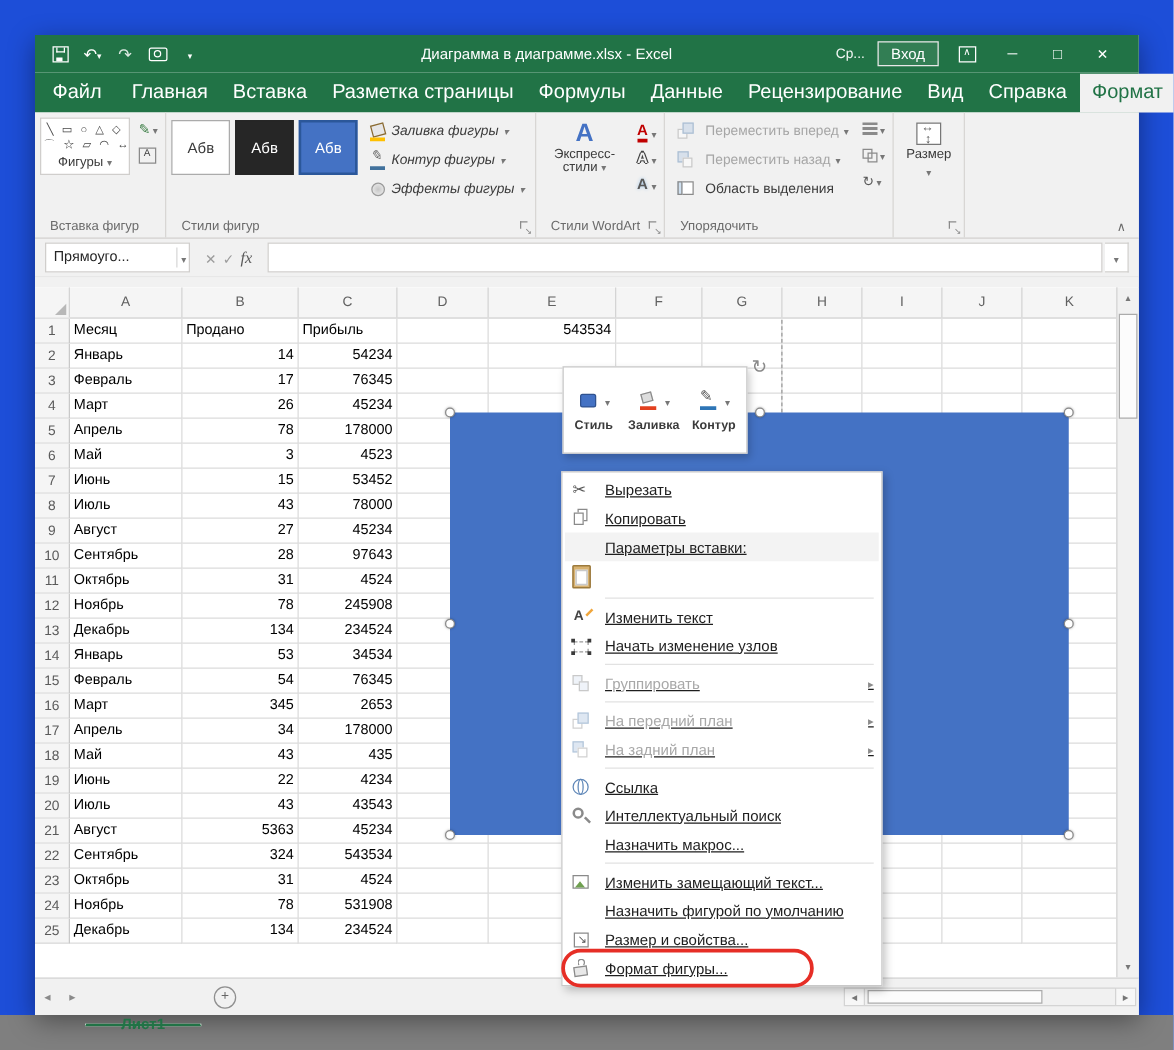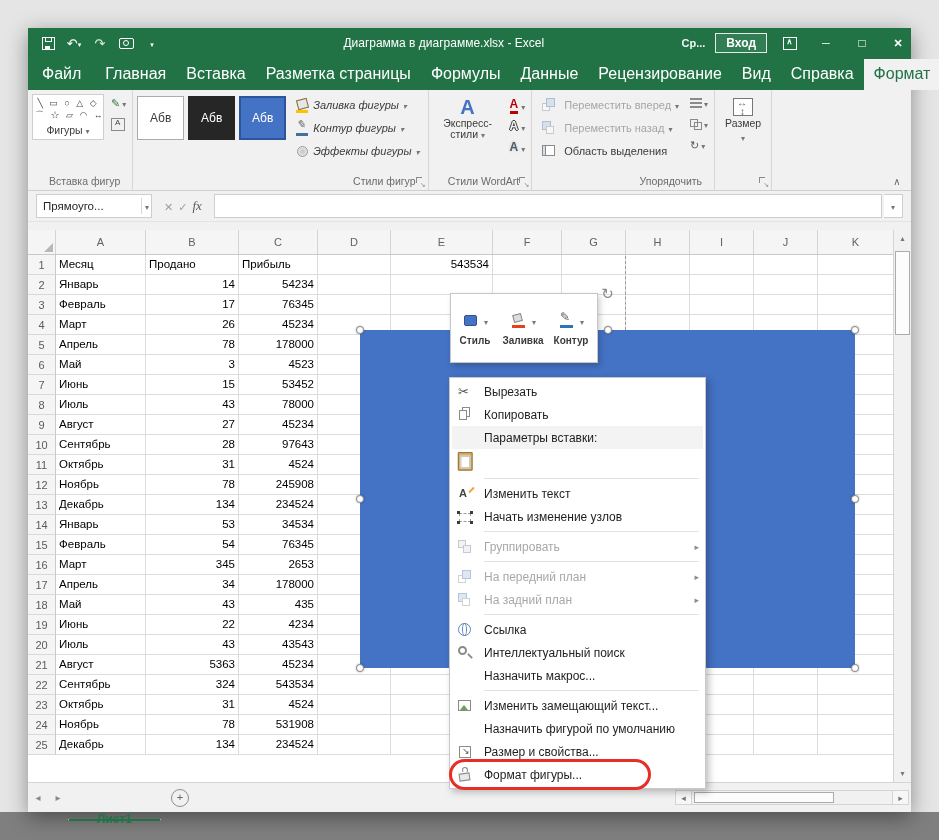--- a/index.html
+++ b/index.html
@@ -1,37 +1,37 @@
 <!DOCTYPE html>
 <html style="--green: #217346; --shape: #4472c4; --red: #e62e26;"><head>
 <meta charset="utf-8">
 <style>
   html,body{margin:0;padding:0;}
   body{font-family:"Liberation Sans",sans-serif;}
-  .stage{position:relative;width:939px;height:840px;background:#e5e5e5;overflow:hidden;}
+  .stage{position:relative;width:939px;height:840px;background:#1d4ed8;overflow:hidden;}
   .taskband{position:absolute;left:0;bottom:0;width:100%;height:28px;background:#7f7f7f;}
   .window{position:absolute;left:28px;top:28px;width:883px;height:784px;background:#fff;
     box-shadow:0 5px 20px rgba(0,0,0,.4);display:flex;flex-direction:column;font-size:12px;color:#262626;}
 
   
   .titlebar{height:30px;background:var(--green,#217346);display:flex;align-items:center;color:#fff;flex:none;}
   .qat{display:flex;align-items:center;gap:2px;padding-left:8px;width:170px;flex:none;}
   .qat .tbtn{width:24px;height:22px;display:flex;align-items:center;justify-content:center;position:relative;}
   .qi-save{width:11px;height:11px;border:1px solid #fff;position:relative;display:inline-block;}
   .qi-save::before{content:"";position:absolute;left:2px;top:0;width:5px;height:3px;border:1px solid #fff;border-top:none;}
   .qi-save::after{content:"";position:absolute;left:2px;bottom:0;width:5px;height:3px;background:#fff;}
   .qi-undo::before{content:"↶";font-size:13px;color:#fff;}
   .qi-redo::before{content:"↷";font-size:13px;color:#fff;opacity:.85;}
   .qi-cam{width:13px;height:9px;border:1px solid #fff;border-radius:2px;position:relative;display:inline-block;}
   .qi-cam::before{content:"";position:absolute;left:3.5px;top:1px;width:4px;height:4px;border:1px solid #fff;border-radius:50%;}
   .dar{display:inline-block;line-height:1;}
   .dar::before{content:"▾";font-size:8px;color:#777;}
   .qat .dar::before{color:#fff;font-size:7px;}
   .wtitle{flex:1;text-align:center;font-size:12px;white-space:nowrap;overflow:hidden;}
-  .tright{display:flex;align-items:center;gap:10px;padding-right:0;flex:none;font-weight:bold;}
+  .tright{display:flex;align-items:center;gap:10px;padding-right:16px;flex:none;}
   .ctxlabel{font-size:11px;opacity:.95;}
   .signin{border:1px solid #e8e8e8;padding:2px 10px;font-size:12px;background:rgba(255,255,255,.08);}
   .qi-rdo{width:12px;height:11px;border:1px solid #fff;position:relative;display:inline-block;}
   .qi-rdo::before{content:"∧";position:absolute;left:2.5px;top:-1px;font-size:8px;color:#fff;}
   .wbtn{width:26px;height:22px;display:flex;align-items:center;justify-content:center;font-size:11px;}
   .icmin::before{content:"─";}
   .icmax::before{content:"□";font-size:12px;}
   .icclose::before{content:"✕";}
 
   
@@ -45,21 +45,21 @@
   .bulb{width:9px;height:9px;border:1px solid #fff;border-radius:50%;position:relative;display:inline-block;}
   .bulb::after{content:"";position:absolute;left:2px;bottom:-3px;width:3px;height:2px;border:1px solid #fff;border-top:none;}
   .person{width:12px;height:11px;position:relative;display:inline-block;}
   .person::before{content:"";position:absolute;left:3.5px;top:0;width:4px;height:4px;border:1px solid #fff;border-radius:50%;}
   .person::after{content:"";position:absolute;left:1px;bottom:0;width:8px;height:4px;border:1px solid #fff;border-bottom:none;border-radius:5px 5px 0 0;}
 
   
   .ribbon{height:100px;background:#f1f1f1;border-bottom:1px solid #d2d0ce;display:flex;position:relative;flex:none;}
   .rgroup{display:flex;flex-direction:column;border-right:1px solid #d8d6d4;padding:4px 4px 0;position:relative;}
   .gc-row{display:flex;gap:5px;align-items:flex-start;flex:1;}
-  .glabel{margin-top:auto;text-align:right;font-size:10.5px;color:#6b6b6b;padding:2px 8px 3px;white-space:nowrap;}
+  .glabel{margin-top:auto;text-align:left;font-size:10.5px;color:#6b6b6b;padding:2px 8px 3px;white-space:nowrap;}
   .launcher{position:absolute;right:2px;bottom:3px;width:11px;height:11px;}
   .launcher::before{content:"";position:absolute;left:1px;top:1px;width:5px;height:5px;border-left:1px solid #8a8a8a;border-top:1px solid #8a8a8a;}
   .launcher::after{content:"↘";position:absolute;right:0;bottom:-2px;font-size:7px;color:#8a8a8a;}
   .collapse{position:absolute;right:6px;bottom:4px;width:16px;height:12px;text-align:center;}
   .collapse::before{content:"∧";font-size:10px;color:#6b6b6b;}
 
   .shape-gallery{width:66px;background:#fff;border:1px solid #d0cecc;padding:2px 2px 0;}
   .sg-r{font-size:9px;letter-spacing:2px;color:#474747;line-height:12px;white-space:nowrap;overflow:hidden;text-align:center;}
   .sg1::before{content:"╲ ▭ ○ △ ◇";}
   .sg2::before{content:"⌒ ☆ ▱ ◠ ↔";}
@@ -188,21 +188,21 @@
   .h-bl{left:-4px;bottom:-4px;}.h-bm{left:calc(50% - 4px);bottom:-4px;}.h-br{right:-4px;bottom:-4px;}
   .rot{position:absolute;left:calc(50% - 8px);top:-44px;width:16px;height:16px;text-align:center;color:#8a8a8a;}
   .rot::before{content:"↻";font-size:15px;line-height:16px;}
   .dashed-guide{position:absolute;left:597px;top:228px;height:74px;width:0;border-left:1px dashed #9a9a9a;z-index:4;}
 
   .mini-toolbar{position:absolute;left:422px;top:265px;width:148px;height:70px;background:#fff;border:1px solid #c6c6c6;box-shadow:2px 3px 6px rgba(0,0,0,.2);display:flex;z-index:20;box-sizing:border-box;}
   .mtb-btn{width:48px;display:flex;flex-direction:column;align-items:center;justify-content:center;gap:3px;}
   .mtb-top{display:flex;align-items:center;gap:2px;height:22px;}
   .mtb-label{font-size:10px;color:#3b3b3b;font-weight:bold;}
 
-  .context-menu{position:absolute;left:421px;top:349px;width:257px;background:#fff;border:1px solid #c8c8c8;box-shadow:3px 3px 7px rgba(0,0,0,.25);padding:2px;z-index:30;box-sizing:border-box;font-size:12px;color:#1e1e1e;}
+  .context-menu{position:absolute;left:421px;top:349px;width:257px;background:#fff;border:1px solid #c8c8c8;box-shadow:3px 3px 7px rgba(0,0,0,.25);padding:2px;z-index:30;box-sizing:border-box;font-size:12px;color:#1e1e1e;text-decoration:underline;}
   .mi{display:flex;align-items:center;height:23px;padding:0 4px;position:relative;}
   .mi-icon{position:relative;width:20px;height:18px;flex:0 0 20px;display:inline-block;}
   .mi-icon::before,.mi-icon::after{position:absolute;box-sizing:border-box;}
   .mi-label{flex:1;padding-left:8px;white-space:nowrap;overflow:hidden;}
   .mi-arrow{width:12px;text-align:right;color:#8c8c8c;font-size:9px;}
   .mi-arrow::before{content:"▸";}
   .mi.dis{color:#a8a8a8;}
   .mi.dis .mi-icon{opacity:.45;}
   .mi.mhdr{background:#f3f3f3;}
   .mi.paste{height:26px;}

